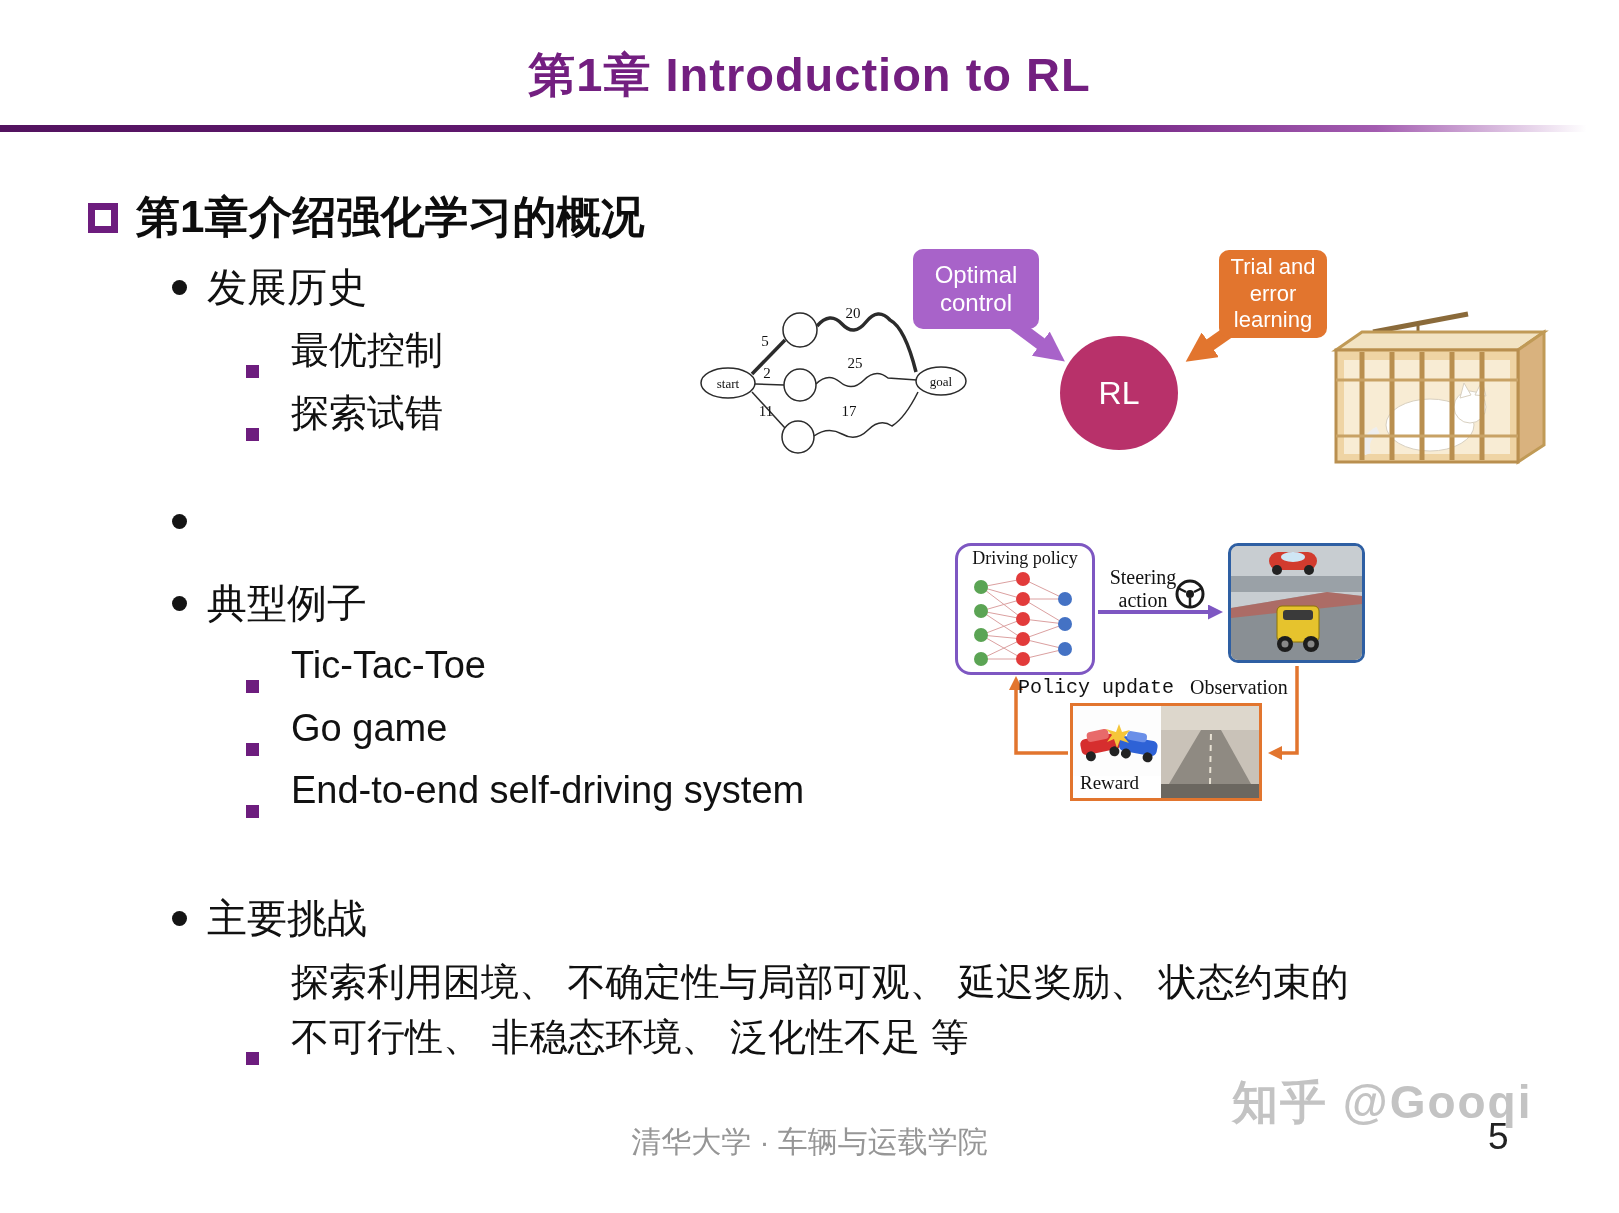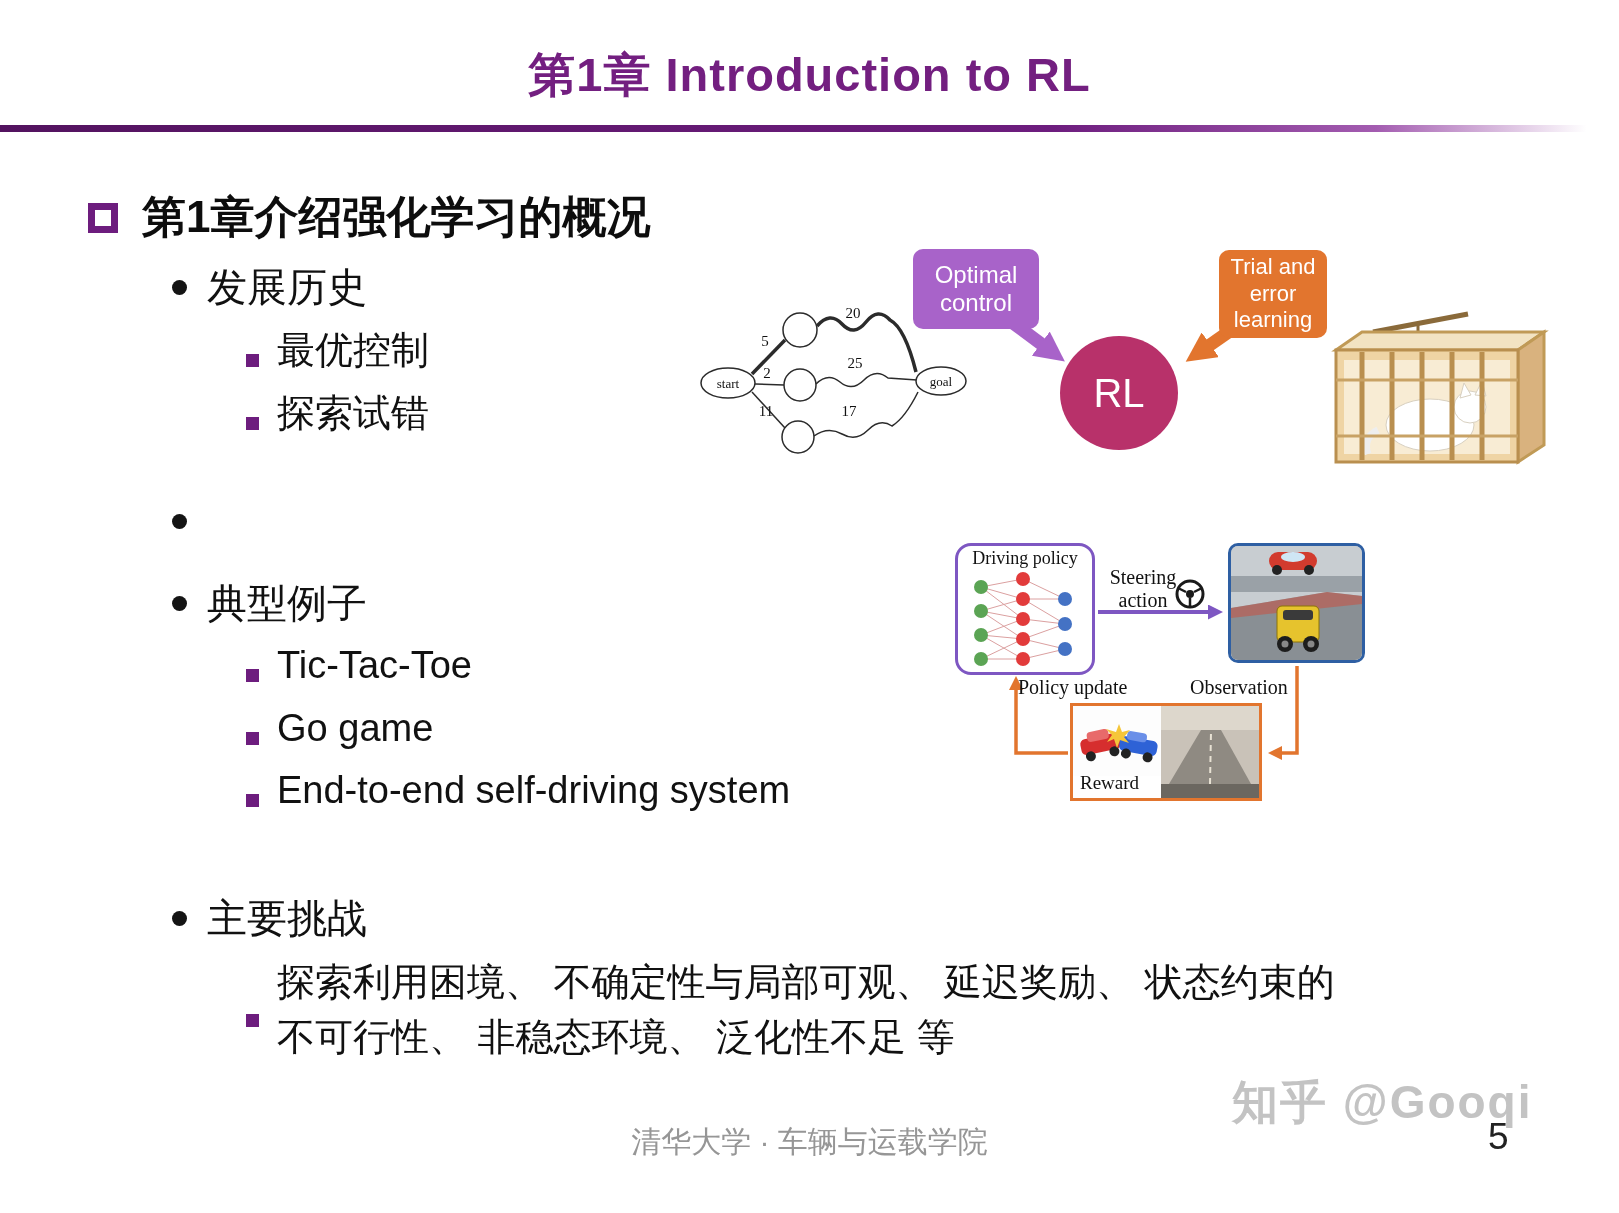--- a/index.html
+++ b/index.html
@@ -19,48 +19,48 @@
     text-align: center;
     font-size: 47px; font-weight: 700;
     color: #731f80;
     letter-spacing: 1px;
   }
   .divider {
     top: 125px; left: 0; width: 100%; height: 7px;
     background: linear-gradient(to right, #53135f 0%, #6d1d7e 65%, #a35cb0 85%, rgba(255,255,255,0) 98%);
   }
 
-  .heading { top: 188px; left: 88px; display: flex; align-items: center; gap: 24px; }
+  .heading { top: 188px; left: 88px; display: flex; align-items: center; gap: 18px; }
   .sq { width: 30px; height: 30px; border: 7px solid #6d1d7e; flex: none; }
   .heading-text { font-size: 44px; font-weight: 700; color: #0d0d0d; }
 
   .l1 { position: absolute; left: 172px; display: flex; align-items: center; gap: 20px; font-size: 40px; color: #111; }
   .dot { width: 15px; height: 15px; border-radius: 50%; background: #141414; flex: none; }
 
-  .l2 { position: absolute; left: 246px; display: flex; align-items: center; gap: 18px; font-size: 38px; line-height: 1.45; color: #111; }
+  .l2 { position: absolute; left: 246px; display: flex; align-items: flex-end; gap: 32px; font-size: 38px; line-height: 1.45; color: #111; }
   .sq2 { width: 13px; height: 13px; background: #6d1d7e; flex: none; margin-top: 20px; }
   .l2-wrap { width: 1090px; }
 
   
   .optimal-box {
     left: 913px; top: 249px; width: 126px; height: 80px;
     background: #a863c9; border-radius: 10px;
     color: #fff; font-size: 24px; line-height: 1.15;
     display: flex; align-items: center; justify-content: center; text-align: center;
   }
   .trial-box {
     left: 1199px; top: 250px; width: 108px; height: 88px;
     background: #e2752e; border-radius: 10px;
     color: #fff; font-size: 22px; line-height: 1.2;
     display: flex; align-items: center; justify-content: center; text-align: center; margin-left: 20px;
   }
   .rl-circle {
     left: 1060px; top: 336px; width: 118px; height: 114px;
     background: #b8316a; border-radius: 50%;
-    color: #fff; font-size: 40px;
+    color: #fff; font-size: 32px;
     display: flex; align-items: center; justify-content: center;
   }
 
   
   .policy-box {
     left: 955px; top: 543px; width: 140px; height: 132px;
     background: #fff; border: 3px solid #7e57c2; border-radius: 16px;
     overflow: hidden; text-align: center;
   }
   .policy-title { font-size: 18px; margin-top: 2px; }
@@ -69,21 +69,21 @@
     border: 3px solid #2e5fa3; border-radius: 10px;
     overflow: hidden; background: #c8cdd1;
   }
   .reward-box {
     left: 1070px; top: 703px; width: 192px; height: 98px;
     border: 3px solid #e2752e; background: #fff;
     display: flex; align-items: flex-start;
   }
   .diagram-label { position: absolute; font-family: "Liberation Serif", serif; font-size: 20px; color: #111; }
   .steering-label { left: 1100px; top: 566px; width: 86px; text-align: center; line-height: 1.15; }
-  .policy-update-label { left: 1018px; top: 676px; }
+  .policy-update-label { left: 1018px; top: 676px; font-family: Liberation Mono, monospace; }
   .observation-label { left: 1190px; top: 676px; }
   .reward-label { left: 1080px; top: 772px; font-size: 19px; }
 
   .footer-institution {
     top: 1122px; left: 0; width: 100%;
     text-align: center; font-size: 30px; color: #969696;
   }
   .page-number { top: 1116px; left: 1488px; font-size: 37px; color: #222; }
   .watermark { top: 1072px; left: 1232px; font-size: 46px; color: #c3c3c3; font-weight: 600; letter-spacing: 2px; }
 </style>

